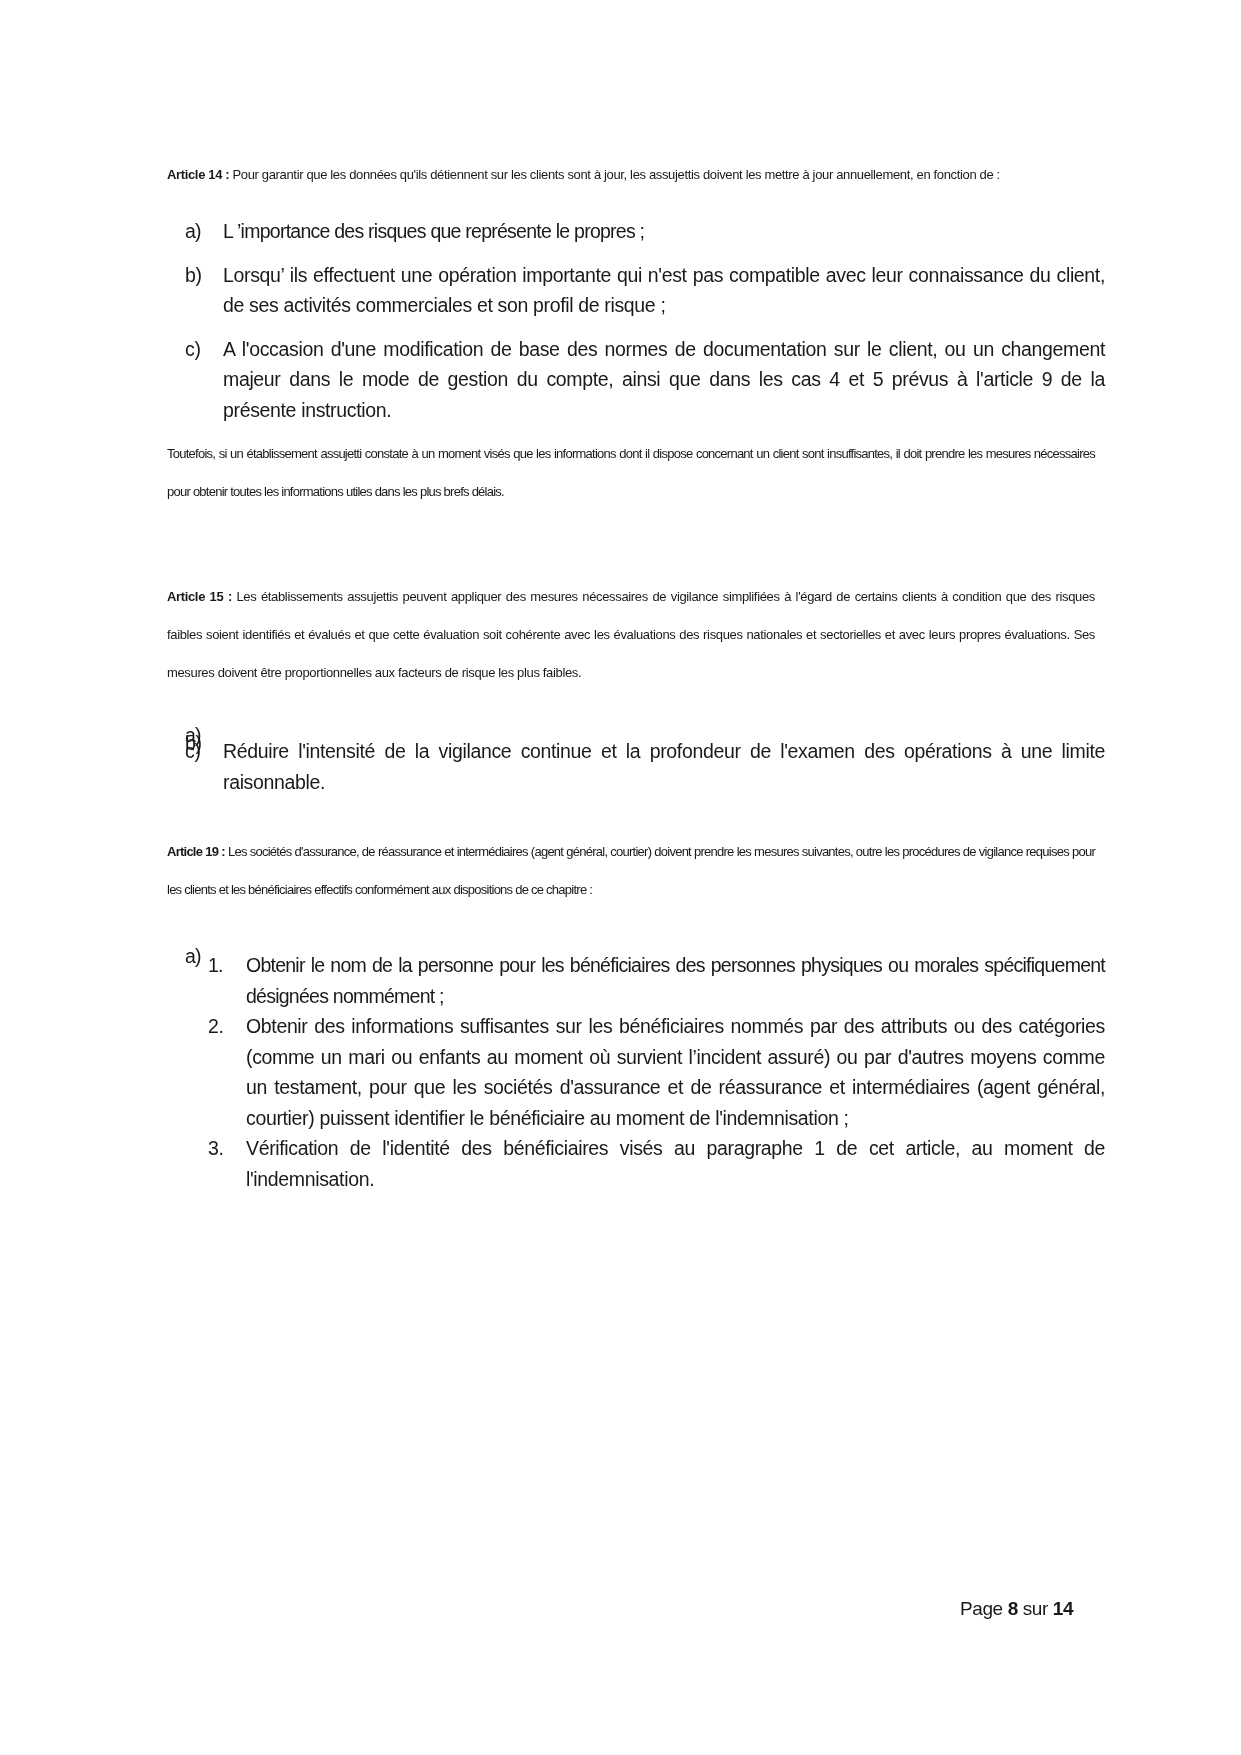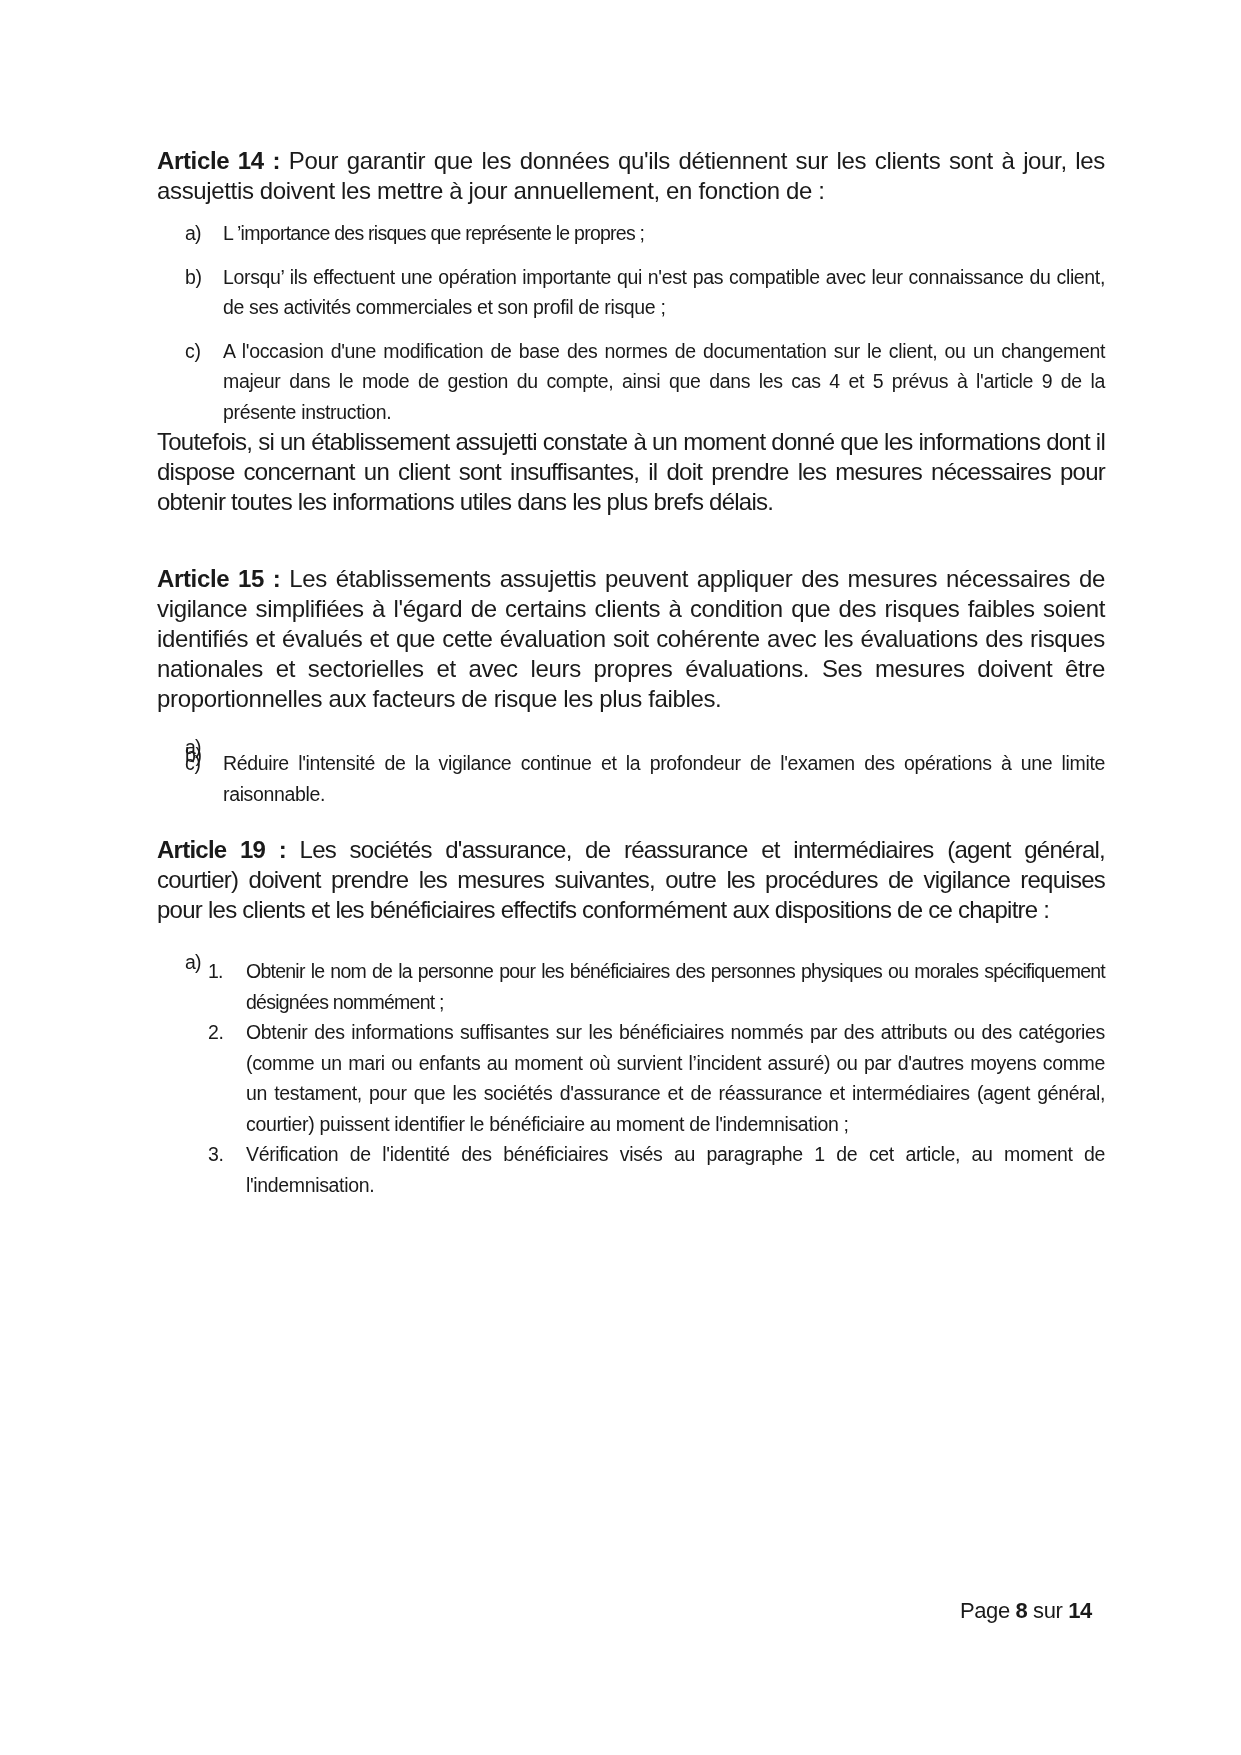--- a/index.html
+++ b/index.html
@@ -1,41 +1,41 @@
 <!DOCTYPE html>
 <html><head>
 <meta charset="utf-8">
 <style>
   html, body { margin: 0; padding: 0; background: #ffffff; }
   body { width: 1241px; height: 1755px; position: relative; overflow: hidden;
          font-family: "Liberation Sans", "DejaVu Sans", sans-serif; color: #1a1a1a; }
   .page { position: absolute; left: 157px; top: 146px; width: 948px; }
-  .p { font-size: 24px; line-height: 30px; text-align: justify; margin: 0; letter-spacing: -0.35px; }
+  .p { font-size: 13px; line-height: 38px; text-align: justify; margin: 10px; letter-spacing: -0.35px; }
   .p.tight { letter-spacing: -0.75px; }
   .b { font-weight: bold; }
   .li { position: relative; padding-left: 66px; font-size: 19.5px; line-height: 30.5px; text-align: justify; letter-spacing: -0.35px; }
   .li .lbl { position: absolute; left: 28px; top: 0; }
   .li.num { padding-left: 89px; }
   .li.num .lbl { left: 51px; }
   .li.tight { letter-spacing: -0.75px; }
-  .footer { position: absolute; left: 960px; top: 1598px; font-size: 22px; letter-spacing: -0.4px; }
+  .footer { position: absolute; left: 960px; top: 1598px; font-size: 19px; letter-spacing: -0.4px; }
 </style>
 </head>
 <body>
 
 <div class="page">
 
   <p class="p"><span class="b">Article 14 :</span><span> Pour garantir que les données qu'ils détiennent sur les clients sont à jour, les assujettis doivent les mettre à jour annuellement, en fonction de :</span></p>
   <div style="height:12px"></div>
   <div class="li tight"><span class="lbl">a)</span><span>L ’importance des risques que représente le propres ;</span></div>
   <div style="height:13px"></div>
   <div class="li"><span class="lbl">b)</span><span>Lorsqu’ ils effectuent une opération importante qui n'est pas compatible avec leur connaissance du client, de ses activités commerciales et son profil de risque ;</span></div>
   <div style="height:13px"></div>
   <div class="li"><span class="lbl">c)</span><span>A l'occasion d'une modification de base des normes de documentation sur le client, ou un changement majeur dans le mode de gestion du compte, ainsi que dans les cas 4 et 5 prévus à l'article 9 de la présente instruction.</span></div>
-  <p class="p tight">Toutefois, si un établissement assujetti constate à un moment donné que les informations dont il dispose concernant un client sont insuffisantes, il doit prendre les mesures nécessaires pour obtenir toutes les informations utiles dans les plus brefs délais.</p>
+  <p class="p tight">Toutefois, si un établissement assujetti constate à un moment visés que les informations dont il dispose concernant un client sont insuffisantes, il doit prendre les mesures nécessaires pour obtenir toutes les informations utiles dans les plus brefs délais.</p>
 
   <div style="height:47px"></div>
 
   <p class="p"><span class="b">Article 15 :</span><span> Les établissements assujettis peuvent appliquer des mesures nécessaires de vigilance simplifiées à l'égard de certains clients à condition que des risques faibles soient identifiés et évalués et que cette évaluation soit cohérente avec les évaluations des risques nationales et sectorielles et avec leurs propres évaluations. Ses mesures doivent être proportionnelles aux facteurs de risque les plus faibles.</span></p>
   <div style="height:10px"></div>
   <div style="height:8px"></div>
   <div class="li tight"><span class="lbl">a)</span></div>
   <div style="height:8px"></div>
   <div class="li"><span class="lbl">b)</span></div>
   <div style="height:8px"></div>

